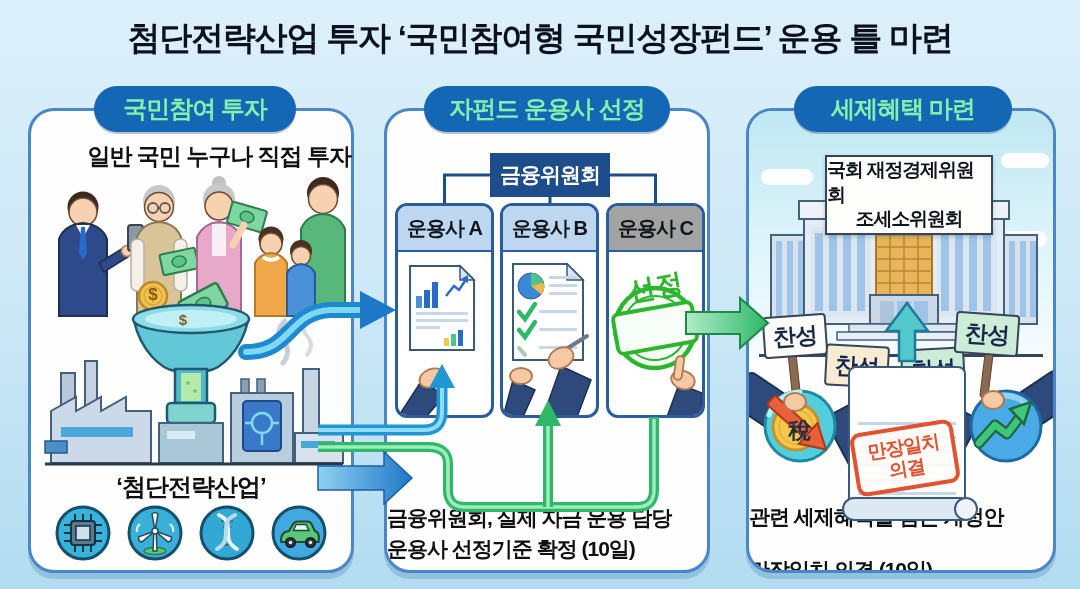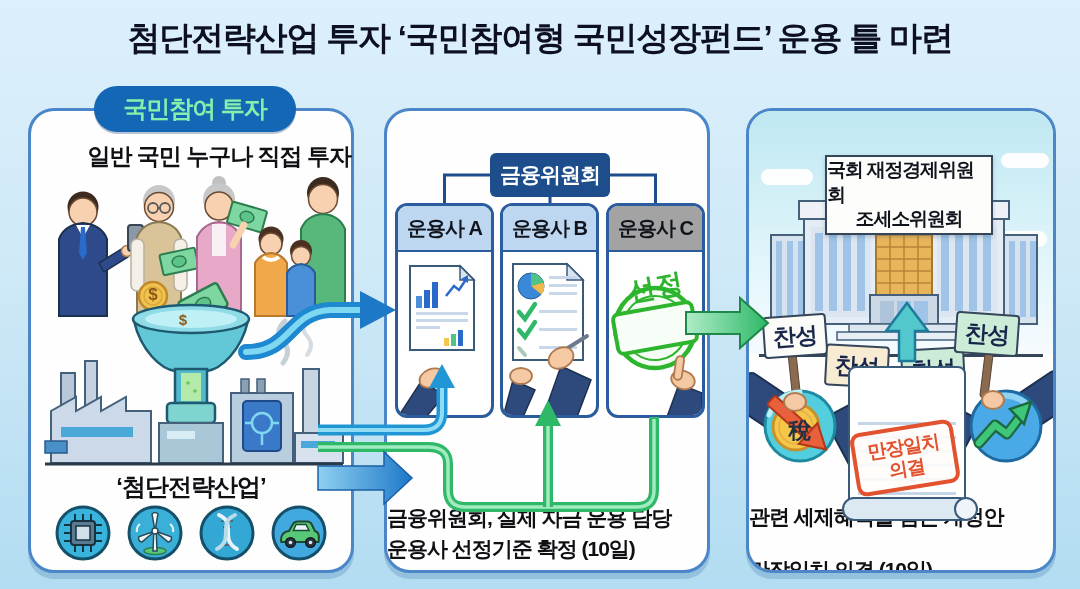--- a/index.html
+++ b/index.html
@@ -32,21 +32,21 @@
   .coin-symbol{position:absolute;font-weight:800;color:#8a5a1a;text-align:center;}
   #coin-sym-1{left:108px;top:174px;width:28px;font-size:17px;}
   #coin-sym-2{left:139px;top:200px;width:26px;font-size:15px;}
   .industry-label{position:absolute;top:360px;left:0;right:0;text-align:center;
     font-weight:800;font-size:24px;color:#101014;letter-spacing:-1px;}
   .icon-row{position:absolute;top:393px;left:0;right:0;display:flex;
     justify-content:center;gap:14px;}
   .ind-icon{width:58px;height:58px;}
   
   .authority{position:absolute;top:42px;left:103px;width:120px;height:44px;
-    background:#1d4d8a;border-radius:6px;color:#fff;font-weight:800;font-size:21px;
+    background:#1d4d8a;border-radius:0;color:#fff;font-weight:800;font-size:21px;
     display:flex;align-items:center;justify-content:center;letter-spacing:-1px;
     z-index:3;}
   .card{position:absolute;top:92px;width:99px;height:215px;background:#fff;
     border:3px solid #2b5c9e;border-radius:12px;box-sizing:border-box;overflow:hidden;z-index:2;}
   #card-a{left:8px;} #card-b{left:113px;} #card-c{left:219px;}
   .card-header{height:44px;display:flex;align-items:center;justify-content:center;
     font-weight:800;font-size:20px;color:#10141c;letter-spacing:-1px;
     border-bottom:2.5px solid #2b5c9e;background:#bcd7ef;}
   #card-c .card-header{background:#a3a3a3;}
   .stamp-text{position:absolute;left:224px;top:158px;width:90px;text-align:center;
@@ -472,14 +472,16 @@
     </g>
 
     <polygon points="318,466 384,466 384,452 412,478 384,504 384,490 318,490" fill="url(#gradBlue)" stroke="#1a60a8" stroke-width="1.5"></polygon>
 
     <polygon points="686,312 740,312 740,298 768,323 740,348 740,334 686,334" fill="url(#gradGreen)" stroke="#1e8848" stroke-width="2"></polygon>
 
     <polygon points="907,303 886,331 899,331 899,361 915,361 915,331 928,331" fill="#52c8cc" stroke="#1e7a9a" stroke-width="2.5"></polygon>
   </svg>
 
   <div class="badge" id="badge-participation">국민참여 투자</div>
+  <div class="badge" id="badge-selection">자펀드 운용사 선정</div>
+  <div class="badge" id="badge-tax">세제혜택 마련</div>
 
 </div>
 
 </body></html>

